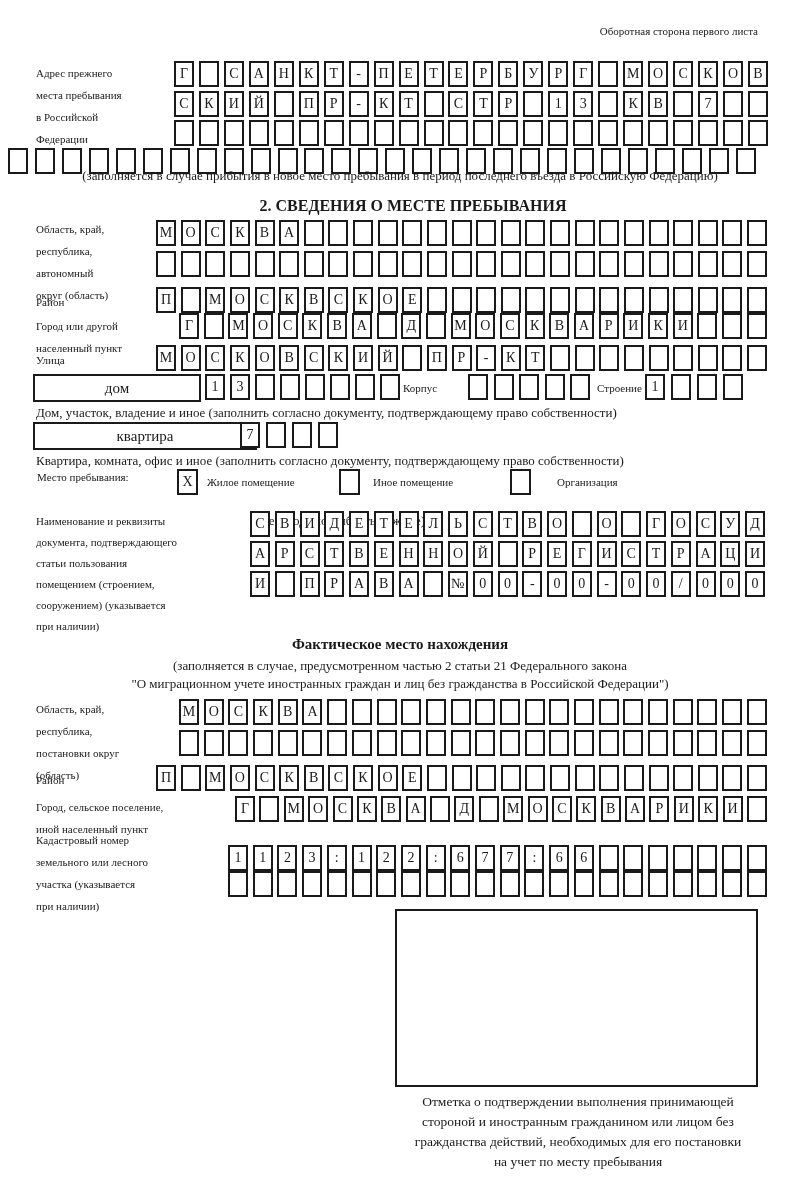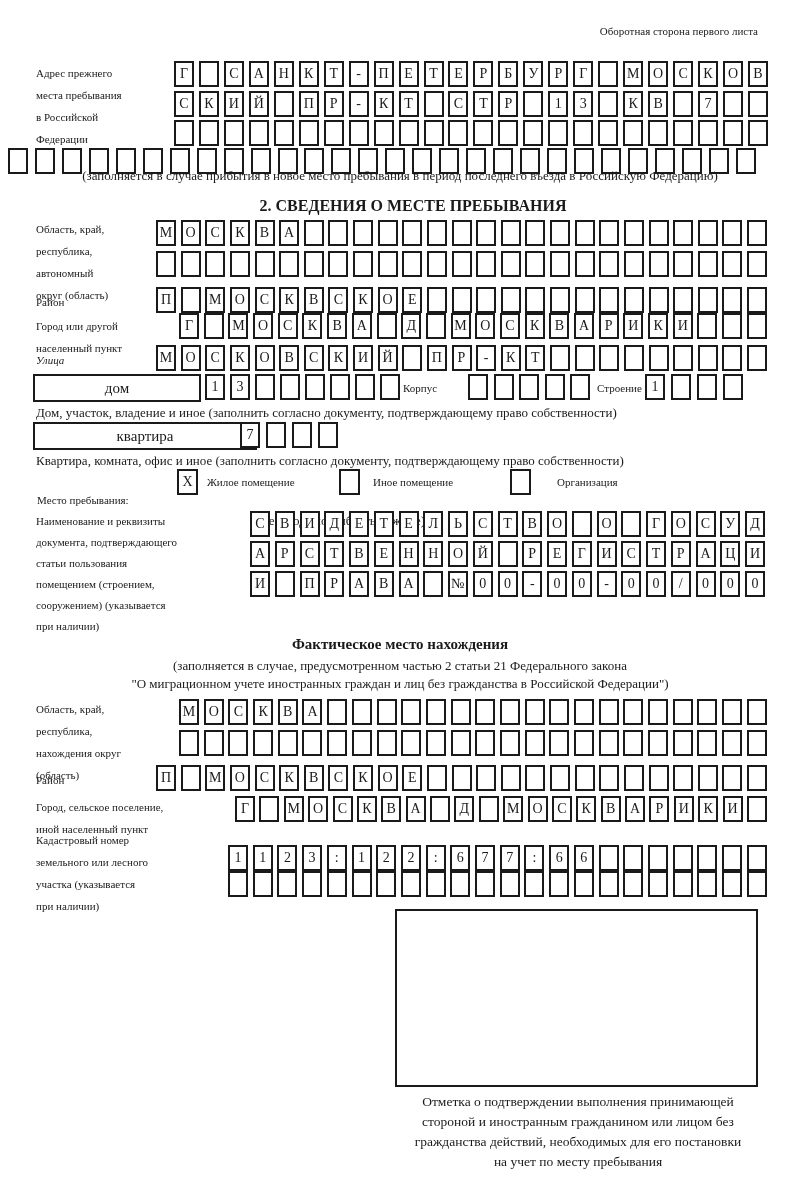--- a/index.html
+++ b/index.html
@@ -271,21 +271,21 @@
       <span class="cell">А</span>
       <span class="cell">Р</span>
       <span class="cell">И</span>
       <span class="cell">К</span>
       <span class="cell">И</span>
       <span class="cell"></span>
       <span class="cell"></span>
       <span class="cell"></span>
     </div>
 
-  <div class="abs lbl" style="left:36px; top:349px;font-style:italic;">Улица</div>
+  <div class="abs lbl" style="left:36px; top:349px;">Улица</div>
   <div class="cells" style="left:156px; top:345px; width:611px;">
       <span class="cell">М</span>
       <span class="cell">О</span>
       <span class="cell">С</span>
       <span class="cell">К</span>
       <span class="cell">О</span>
       <span class="cell">В</span>
       <span class="cell">С</span>
       <span class="cell">К</span>
       <span class="cell">И</span>
@@ -337,21 +337,21 @@
 
   <div class="wbox" style="left:33px; top:422px; width:224px;">квартира</div>
   <div class="cells" style="left:240px; top:422px; width:98px;">
       <span class="cell">7</span>
       <span class="cell"></span>
       <span class="cell"></span>
       <span class="cell"></span>
     </div>
   <div class="abs note" style="left:36px; top:453px;">Квартира, комната, офис и иное (заполнить согласно документу, подтверждающему право собственности)</div>
 
-  <div class="abs lbl" style="left:37px; top:489px;">Место пребывания:</div>
+  <div class="abs lbl" style="left:37px; top:466px;">Место пребывания:</div>
   <div class="chk" style="left:177px; top:469px;">X</div>
   <div class="abs lbl" style="left:207px; top:471px;">Жилое помещение</div>
   <div class="chk" style="left:339px; top:469px;"></div>
   <div class="abs lbl" style="left:373px; top:471px;">Иное помещение</div>
   <div class="chk" style="left:510px; top:469px;"></div>
   <div class="abs lbl" style="left:557px; top:471px;">Организация</div>
   <div class="abs note" style="left:0; top:513px; width:680px; text-align:center;">(Необходимо выбрать нужное)</div>
 
   <div class="abs lbl lbl21" style="left:36px; top:511px;">
     <div>Наименование и реквизиты</div>
@@ -431,21 +431,21 @@
       <span class="cell">0</span>
     </div>
 
   <div class="abs center" style="top:636px; font-weight:bold; font-size:15px;">Фактическое место нахождения</div>
   <div class="abs note center" style="top:658px;">(заполняется в случае, предусмотренном частью 2 статьи 21 Федерального закона</div>
   <div class="abs note center" style="top:676px;">"О миграционном учете иностранных граждан и лиц без гражданства в Российской Федерации")</div>
 
   <div class="abs lbl" style="left:36px; top:698px;">
     <div>Область, край,</div>
     <div>республика,</div>
-    <div>нахождения округ</div>
+    <div>постановки округ</div>
     <div>(область)</div>
   </div>
   <div class="cells" style="left:179px; top:699px; width:588px;">
       <span class="cell">М</span>
       <span class="cell">О</span>
       <span class="cell">С</span>
       <span class="cell">К</span>
       <span class="cell">В</span>
       <span class="cell">А</span>
       <span class="cell"></span>

